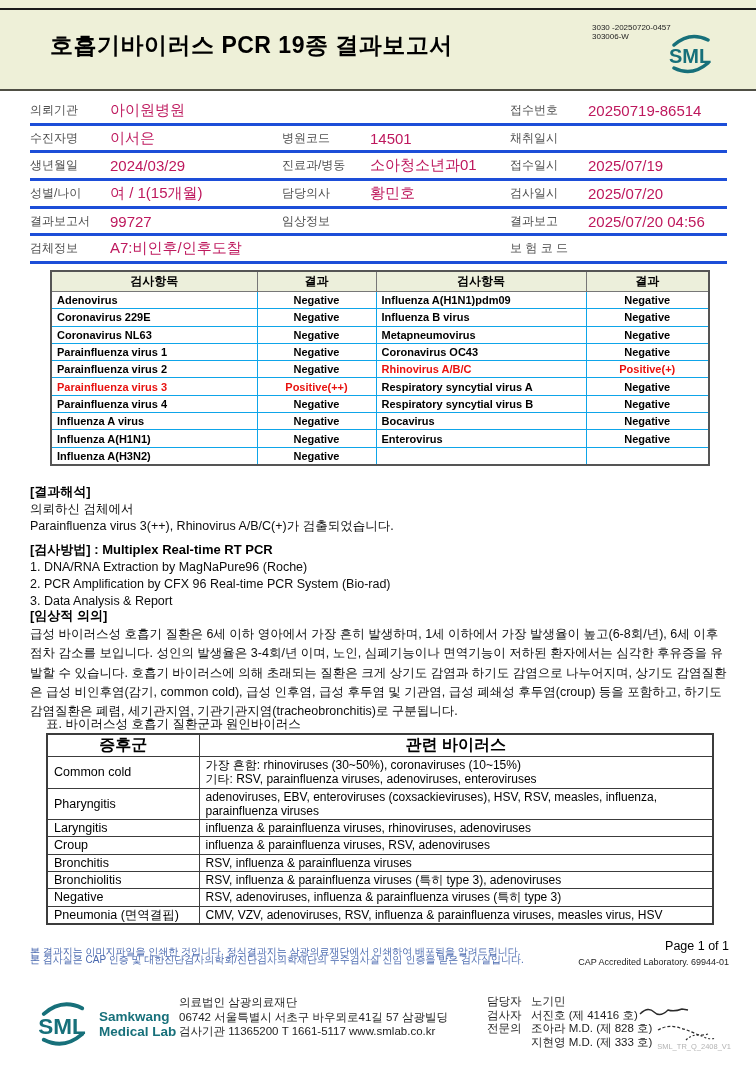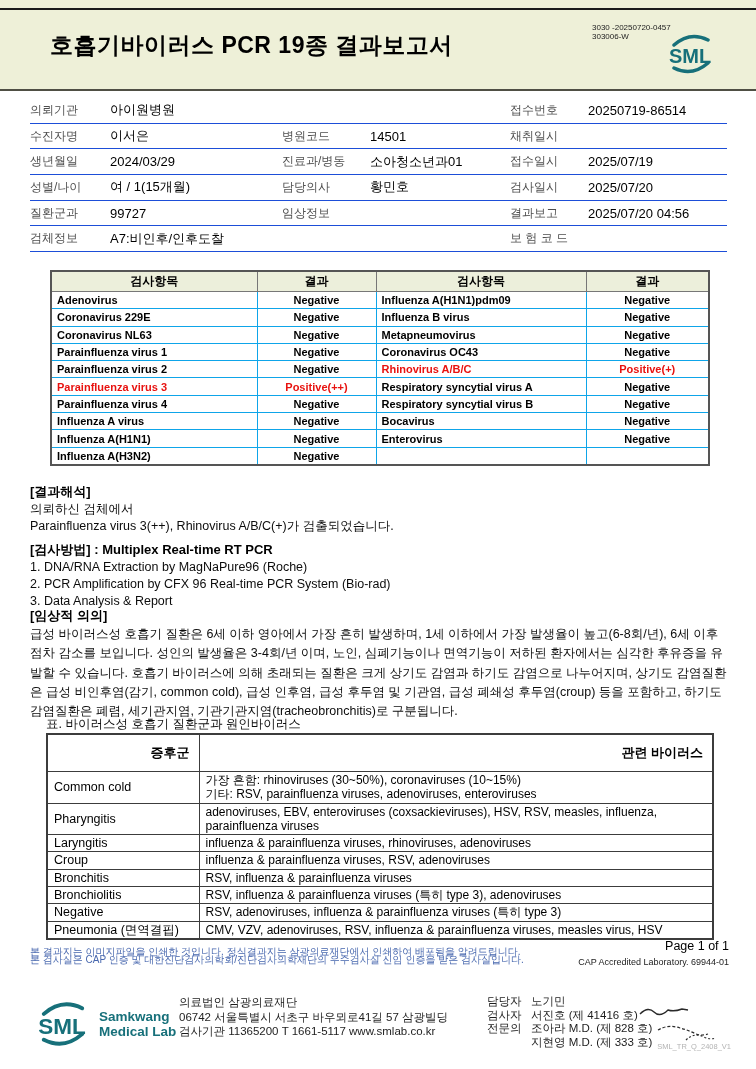--- a/index.html
+++ b/index.html
@@ -9,42 +9,42 @@
   .header-band{position:absolute;top:0;left:0;width:756px;height:89px;background:#eef0d8;
                border-bottom:2px solid #4f4f44;}
   .header-topline{position:absolute;top:8px;left:0;width:756px;border-top:2px solid #1a1a1a;}
   .report-title{position:absolute;top:30px;left:30px;font-size:23px;font-weight:700;
                 letter-spacing:0.5px;color:#000;margin-left:20px;}
   .doc-codes{position:absolute;top:23px;left:592px;font-size:8px;line-height:9px;color:#222;}
   .logo-top{position:absolute;top:30px;left:666px;}
   
   .patient-table{position:absolute;top:98px;left:30px;width:697px;}
   .p-row{display:grid;grid-template-columns:80px 172px 88px 140px 78px 139px;
-         align-items:center;height:24.7px;border-bottom:1px solid #1d4ed8;}
+         align-items:center;height:24.7px;border-bottom:3px solid #1d4ed8;}
   .p-label{font-size:12px;color:#4e4e4e;}
-  .p-val{font-size:13px;color:#000000;}
+  .p-val{font-size:15px;color:#be185d;}
   
   .results-table{position:absolute;top:270px;left:50px;border-collapse:collapse;
                  table-layout:fixed;width:658px;border:2px solid #555;padding-left:27px;}
   .results-table th{background:#ecefdb;border:1px solid #777;font-size:12px;font-weight:700;
                     height:19px;text-align:center;color:#000;padding:0;}
   .results-table td{border:1px solid #0ea5e9;font-size:11px;font-weight:700;height:16.3px;
                     padding:0 5px;color:#000;overflow:hidden;white-space:nowrap;}
   .results-table td.res{text-align:center;}
   .red{color:#e8120f !important;}
   
   .sec{position:absolute;left:30px;width:702px;font-size:12.5px;line-height:17px;color:#0c0c0c;}
   .sec-head{font-size:13px;font-weight:700;margin-bottom:1px;color:#000;}
   .clinical-body{line-height:19.3px;}
   .tbl-caption{position:absolute;left:46px;top:716px;font-size:12.5px;color:#0c0c0c;}
   
   .syndrome-table{position:absolute;top:733px;left:46px;border-collapse:collapse;
                   table-layout:fixed;width:668px;border:2px solid #3c3c3c;}
-  .syndrome-table th{border:1px solid #3c3c3c;font-size:13px;font-weight:700;height:18px;
-                     text-align:right;padding:9px;color:#000;}
+  .syndrome-table th{border:1px solid #3c3c3c;font-size:16px;font-weight:700;height:18px;
+                     text-align:center;padding:0;color:#000;}
   .syndrome-table td{border:1px solid #3c3c3c;font-size:12px;line-height:14.3px;
                      padding:1px 6px;vertical-align:middle;color:#000;}
   .syndrome-table td.sname{font-size:12.5px;}
   
   .notice{position:absolute;top:948px;left:30px;font-size:10px;line-height:7.5px;
           color:#4767ae;white-space:nowrap;}
   .page-label{position:absolute;top:939px;right:27px;font-size:12.5px;color:#000;}
   .cap-label{position:absolute;top:957px;right:27px;font-size:9px;color:#222;}
   .logo-bottom{position:absolute;top:997px;left:34px;display:flex;align-items:center;gap:7px;}
   .wordmark{font-size:13.5px;line-height:15px;font-weight:700;color:#17707a;}
@@ -101,21 +101,21 @@
       </div>
       <div class="p-row">
         <div class="p-label">성별/나이</div>
         <div class="p-val">여 / 1(15개월)</div>
         <div class="p-label">담당의사</div>
         <div class="p-val">황민호</div>
         <div class="p-label">검사일시</div>
         <div class="p-val">2025/07/20</div>
       </div>
       <div class="p-row">
-        <div class="p-label">질환군과</div>
+        <div class="p-label">결과보고서</div>
         <div class="p-val">99727</div>
         <div class="p-label">임상정보</div>
         <div class="p-val"></div>
         <div class="p-label">결과보고</div>
         <div class="p-val">2025/07/20 04:56</div>
       </div>
       <div class="p-row">
         <div class="p-label">검체정보</div>
         <div class="p-val">A7:비인후/인후도찰</div>
         <div class="p-label"></div>

